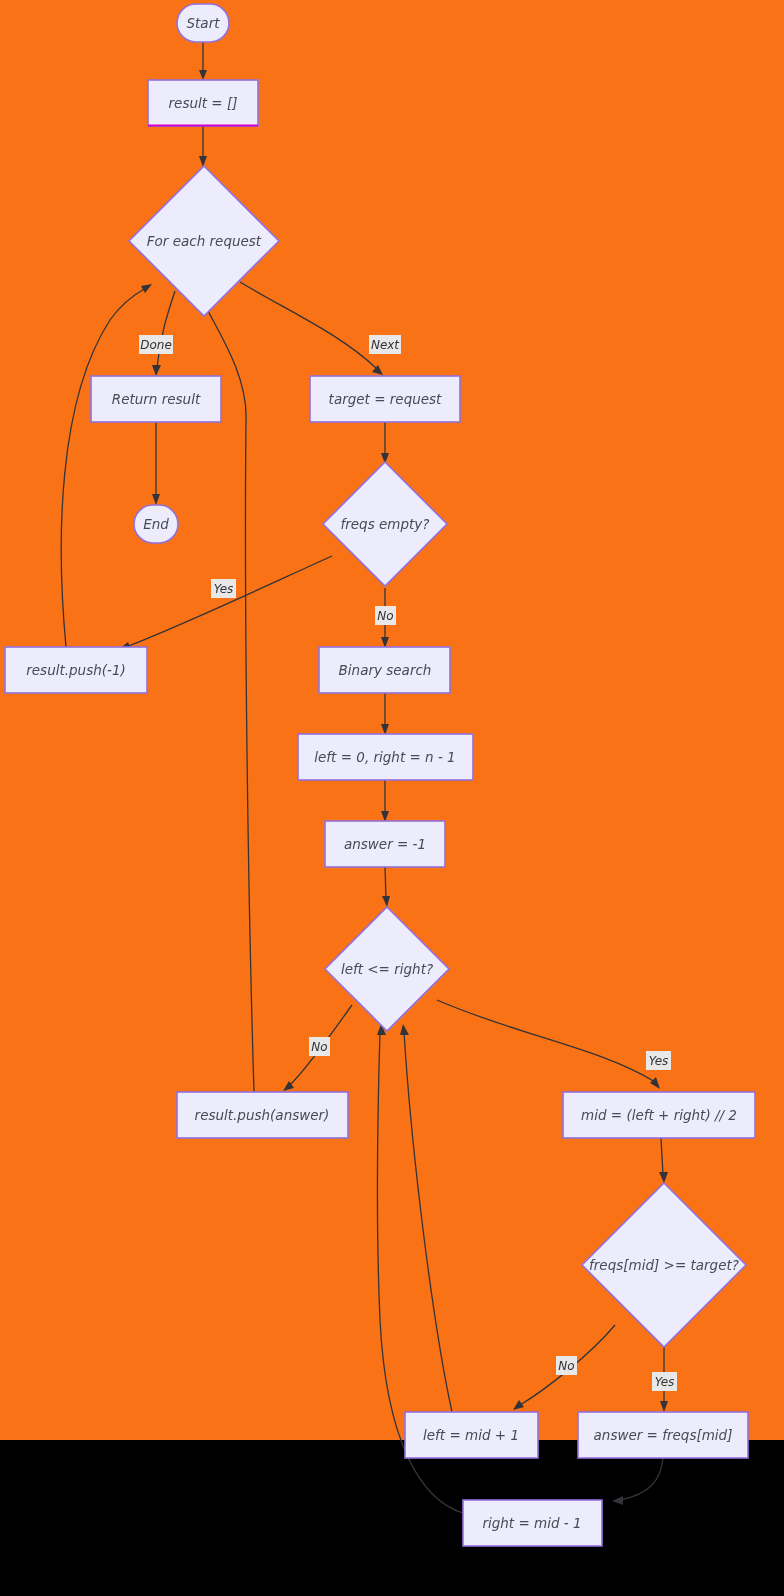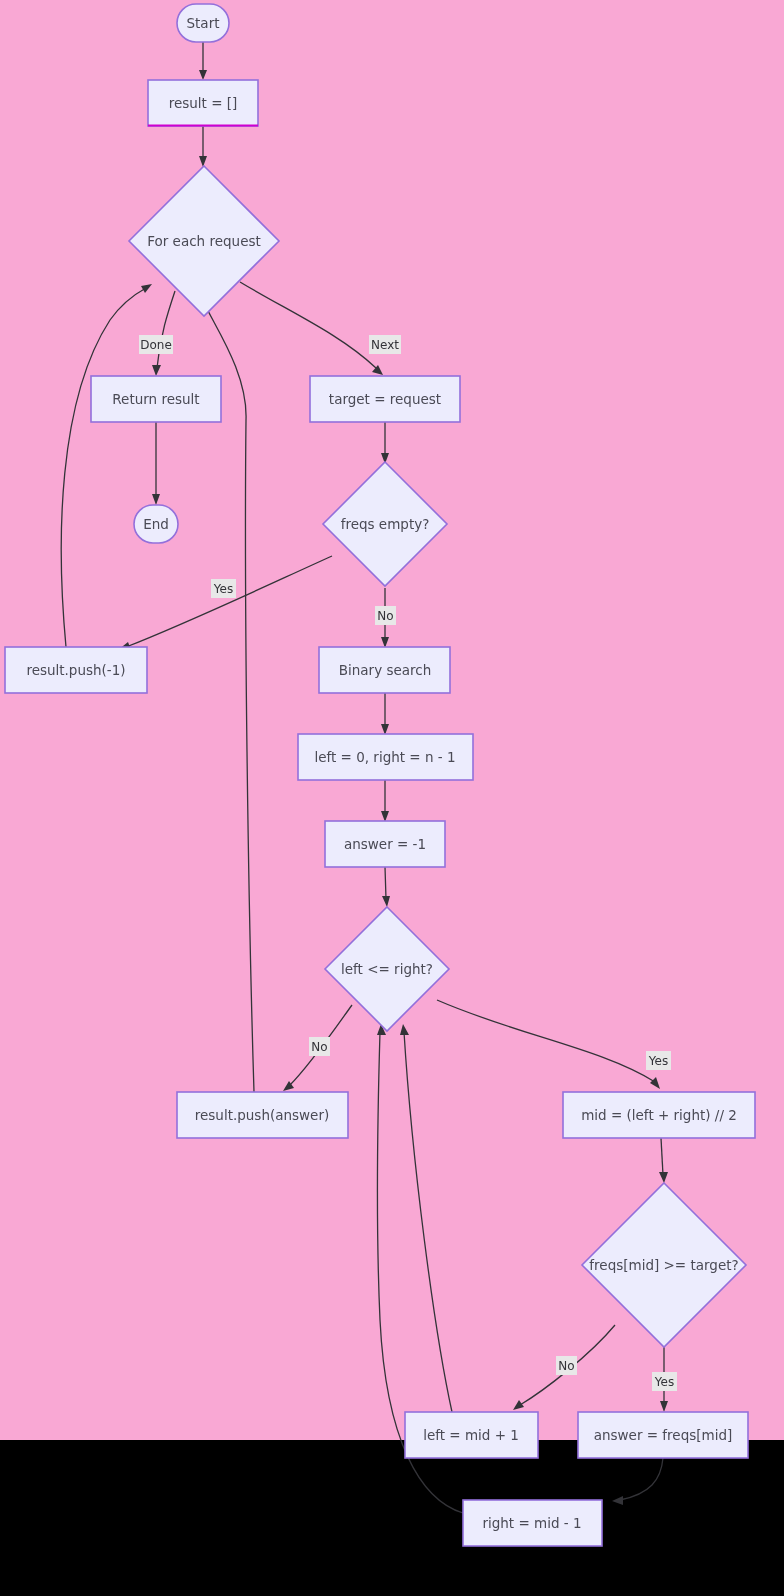--- a/index.html
+++ b/index.html
@@ -10,21 +10,22 @@
   body {
     width: 784px;
     height: 1596px;
     overflow: hidden;
     font-family: "DejaVu Sans", "Liberation Sans", sans-serif;
   }
   #flowchart-root {
     position: relative;
     width: 784px;
     height: 1440px;
-    background: #f9a8d4;
+    background: #f97316;
+    font-style: italic;
   }
   svg#flow-svg {
     display: block;
     width: 784px;
     height: 1596px;
   }
   .node-shape {
     fill: #ececfd;
     stroke: #9370db;
     stroke-width: 1.6;

